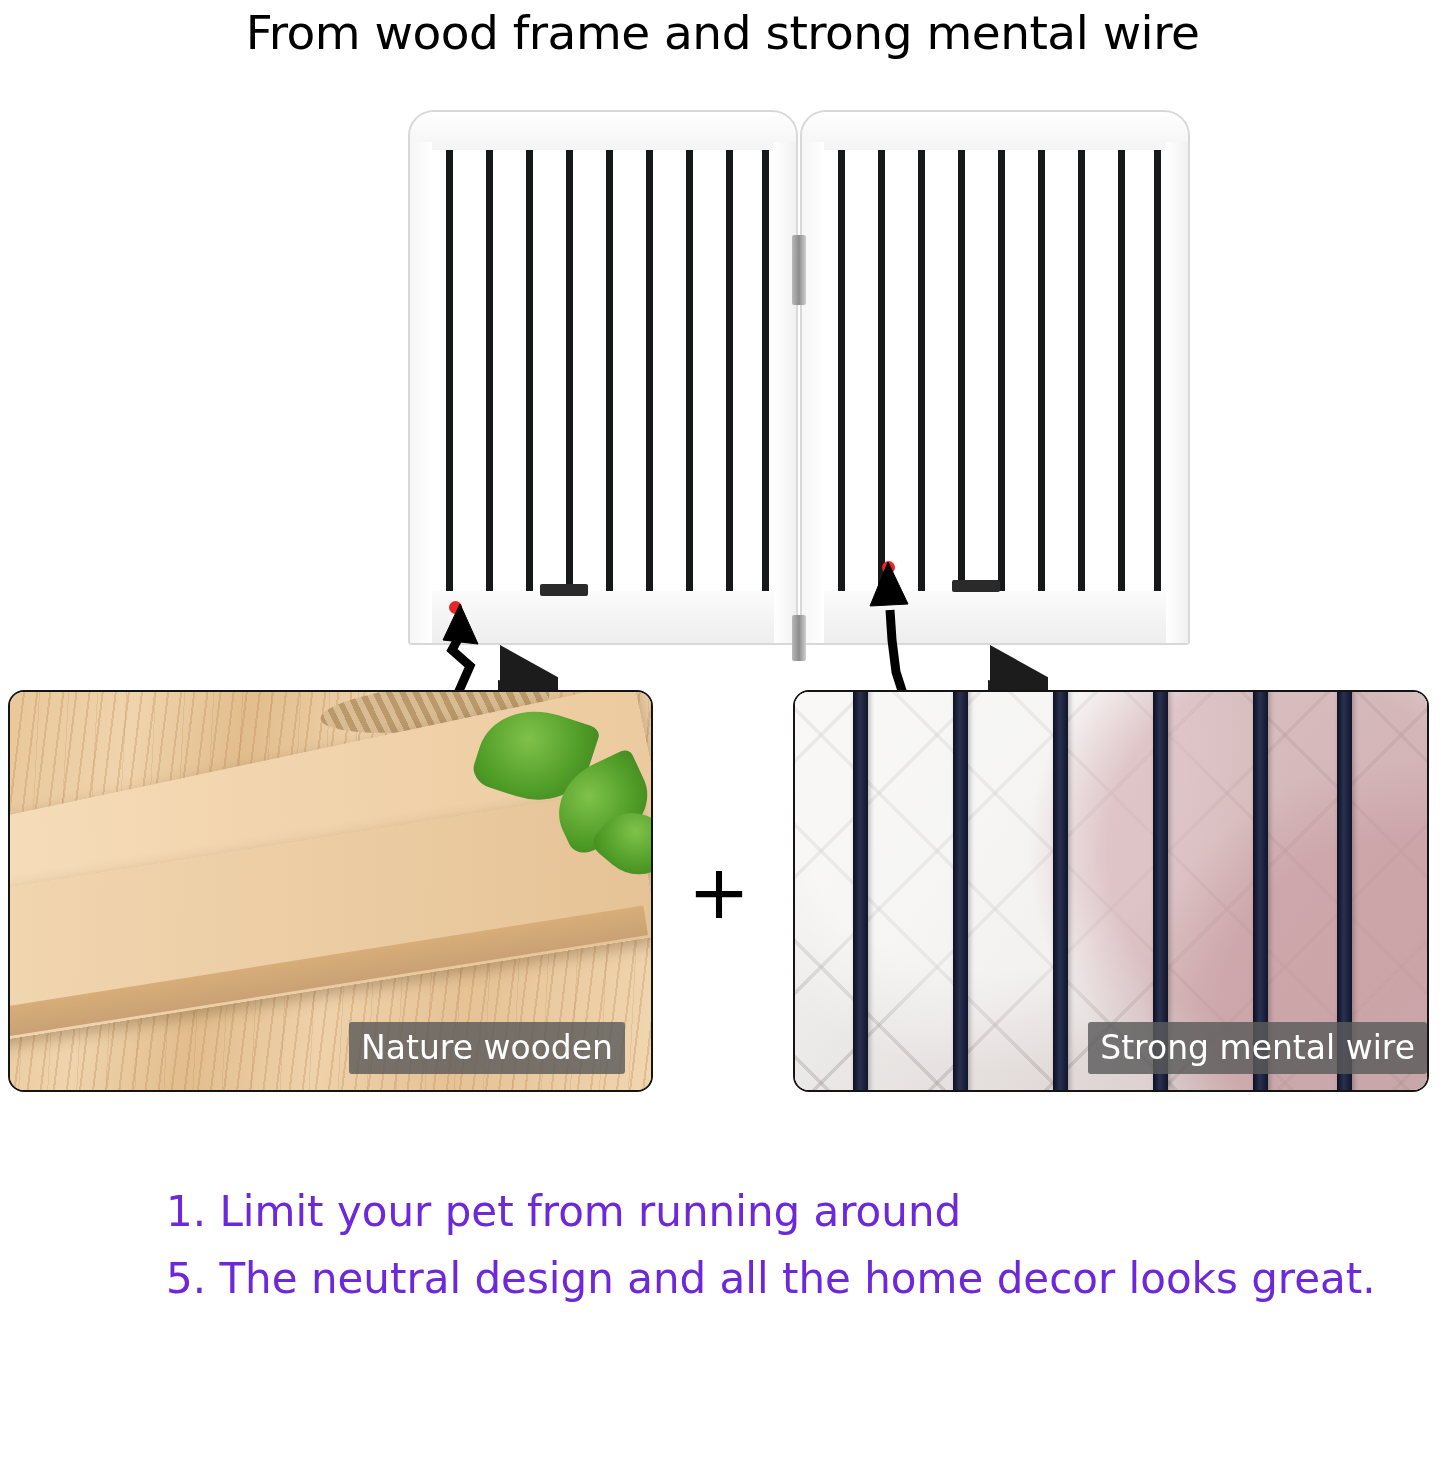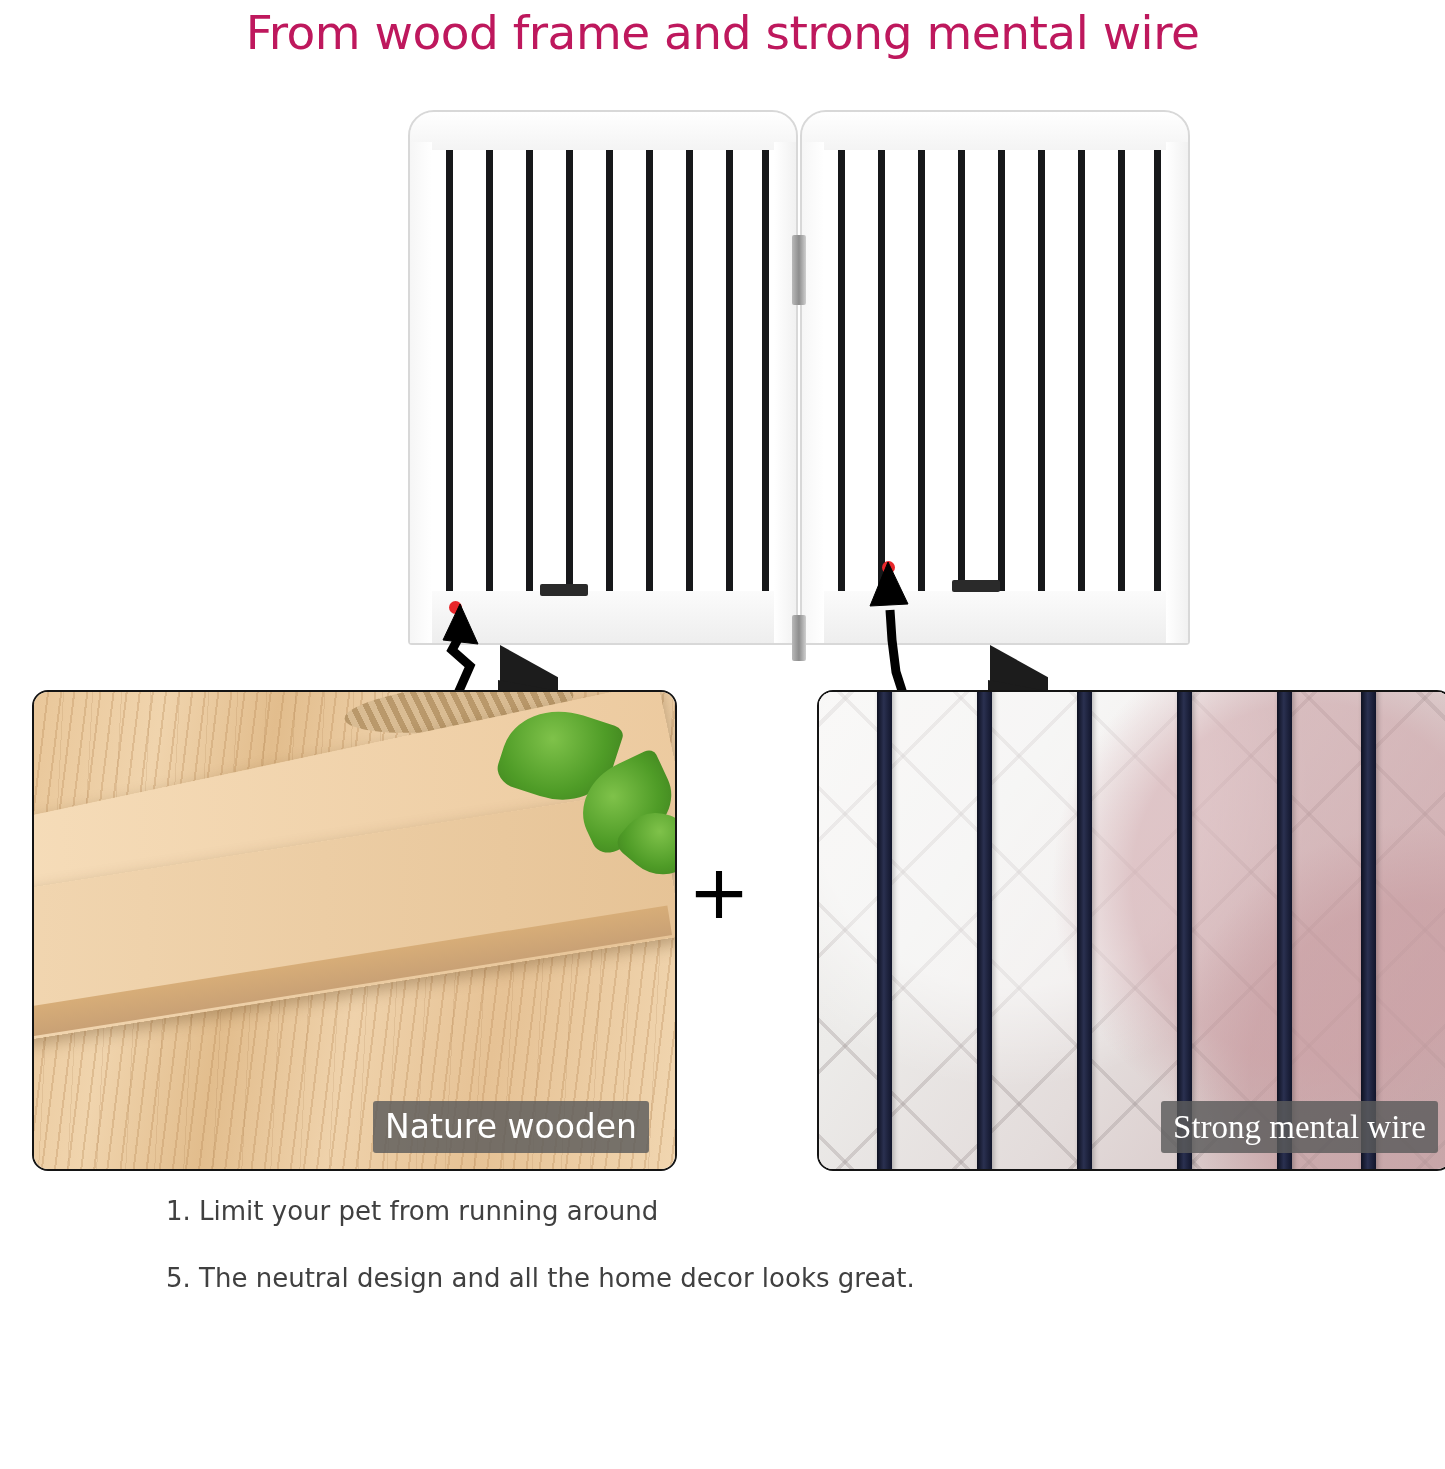--- a/index.html
+++ b/index.html
@@ -19,21 +19,21 @@
   
   .title {
     position: absolute;
     top: 2px;
     left: 0;
     width: 1445px;
     text-align: center;
     font-size: 47px;
     line-height: 62px;
     letter-spacing: -0.5px;
-    color: #be185d;
+    color: #000000;
   }
 
   
   .gate-stage {
     position: absolute;
     left: 0;
     top: 80px;
     width: 1445px;
     height: 590px;
   }
@@ -176,26 +176,25 @@
   .cards {
     position: absolute;
     left: 0;
     top: 690px;
     width: 1445px;
     height: 430px;
   }
   .card {
     position: absolute;
     top: 0;
-    height: 481px;
+    height: 402px;
     border-radius: 16px;
     border: 2px solid #141414;
     overflow: hidden;
     box-sizing: border-box;
-    margin-left: 24px;
   }
   .card-wood  { left: 8px;   width: 645px; }
   .card-wire  { left: 793px; width: 636px; }
 
   
   .wood-bg {
     position: absolute; inset: 0;
     background:
       linear-gradient(100deg, #e9c79a 0%, #f0d4ad 18%, #e2bd8d 34%, #efd2ab 52%, #e6c295 72%, #f1d6b0 100%);
   }
@@ -277,43 +276,43 @@
     bottom: 16px;
     background: rgba(92,92,92,.82);
     color: #ffffff;
     font-size: 33px;
     line-height: 46px;
     padding: 3px 12px;
     border-radius: 3px;
     white-space: nowrap;
   }
   .cap-wood { right: 26px; }
-  .cap-wire { right: 13px; font-family: Liberation Serif, serif; }
+  .cap-wire { right: 0px; }
 
   .plus {
     position: absolute;
     left: 688px;
     top: 855px;
     font-size: 74px;
     line-height: 74px;
     color: #000;
     font-weight: 500;
   }
 
   
   .features {
     position: absolute;
     left: 166px;
     top: 1178px;
     width: 1240px;
   }
   .feature {
-    font-size: 26px;
+    font-size: 42px;
     line-height: 67px;
-    color: #404040;
+    color: #6d28d9;
     white-space: nowrap;
   }
 </style>
 </head>
 <body>
 
 <div class="title">From wood frame and strong mental wire</div>
 
 <div class="gate-stage">
 

